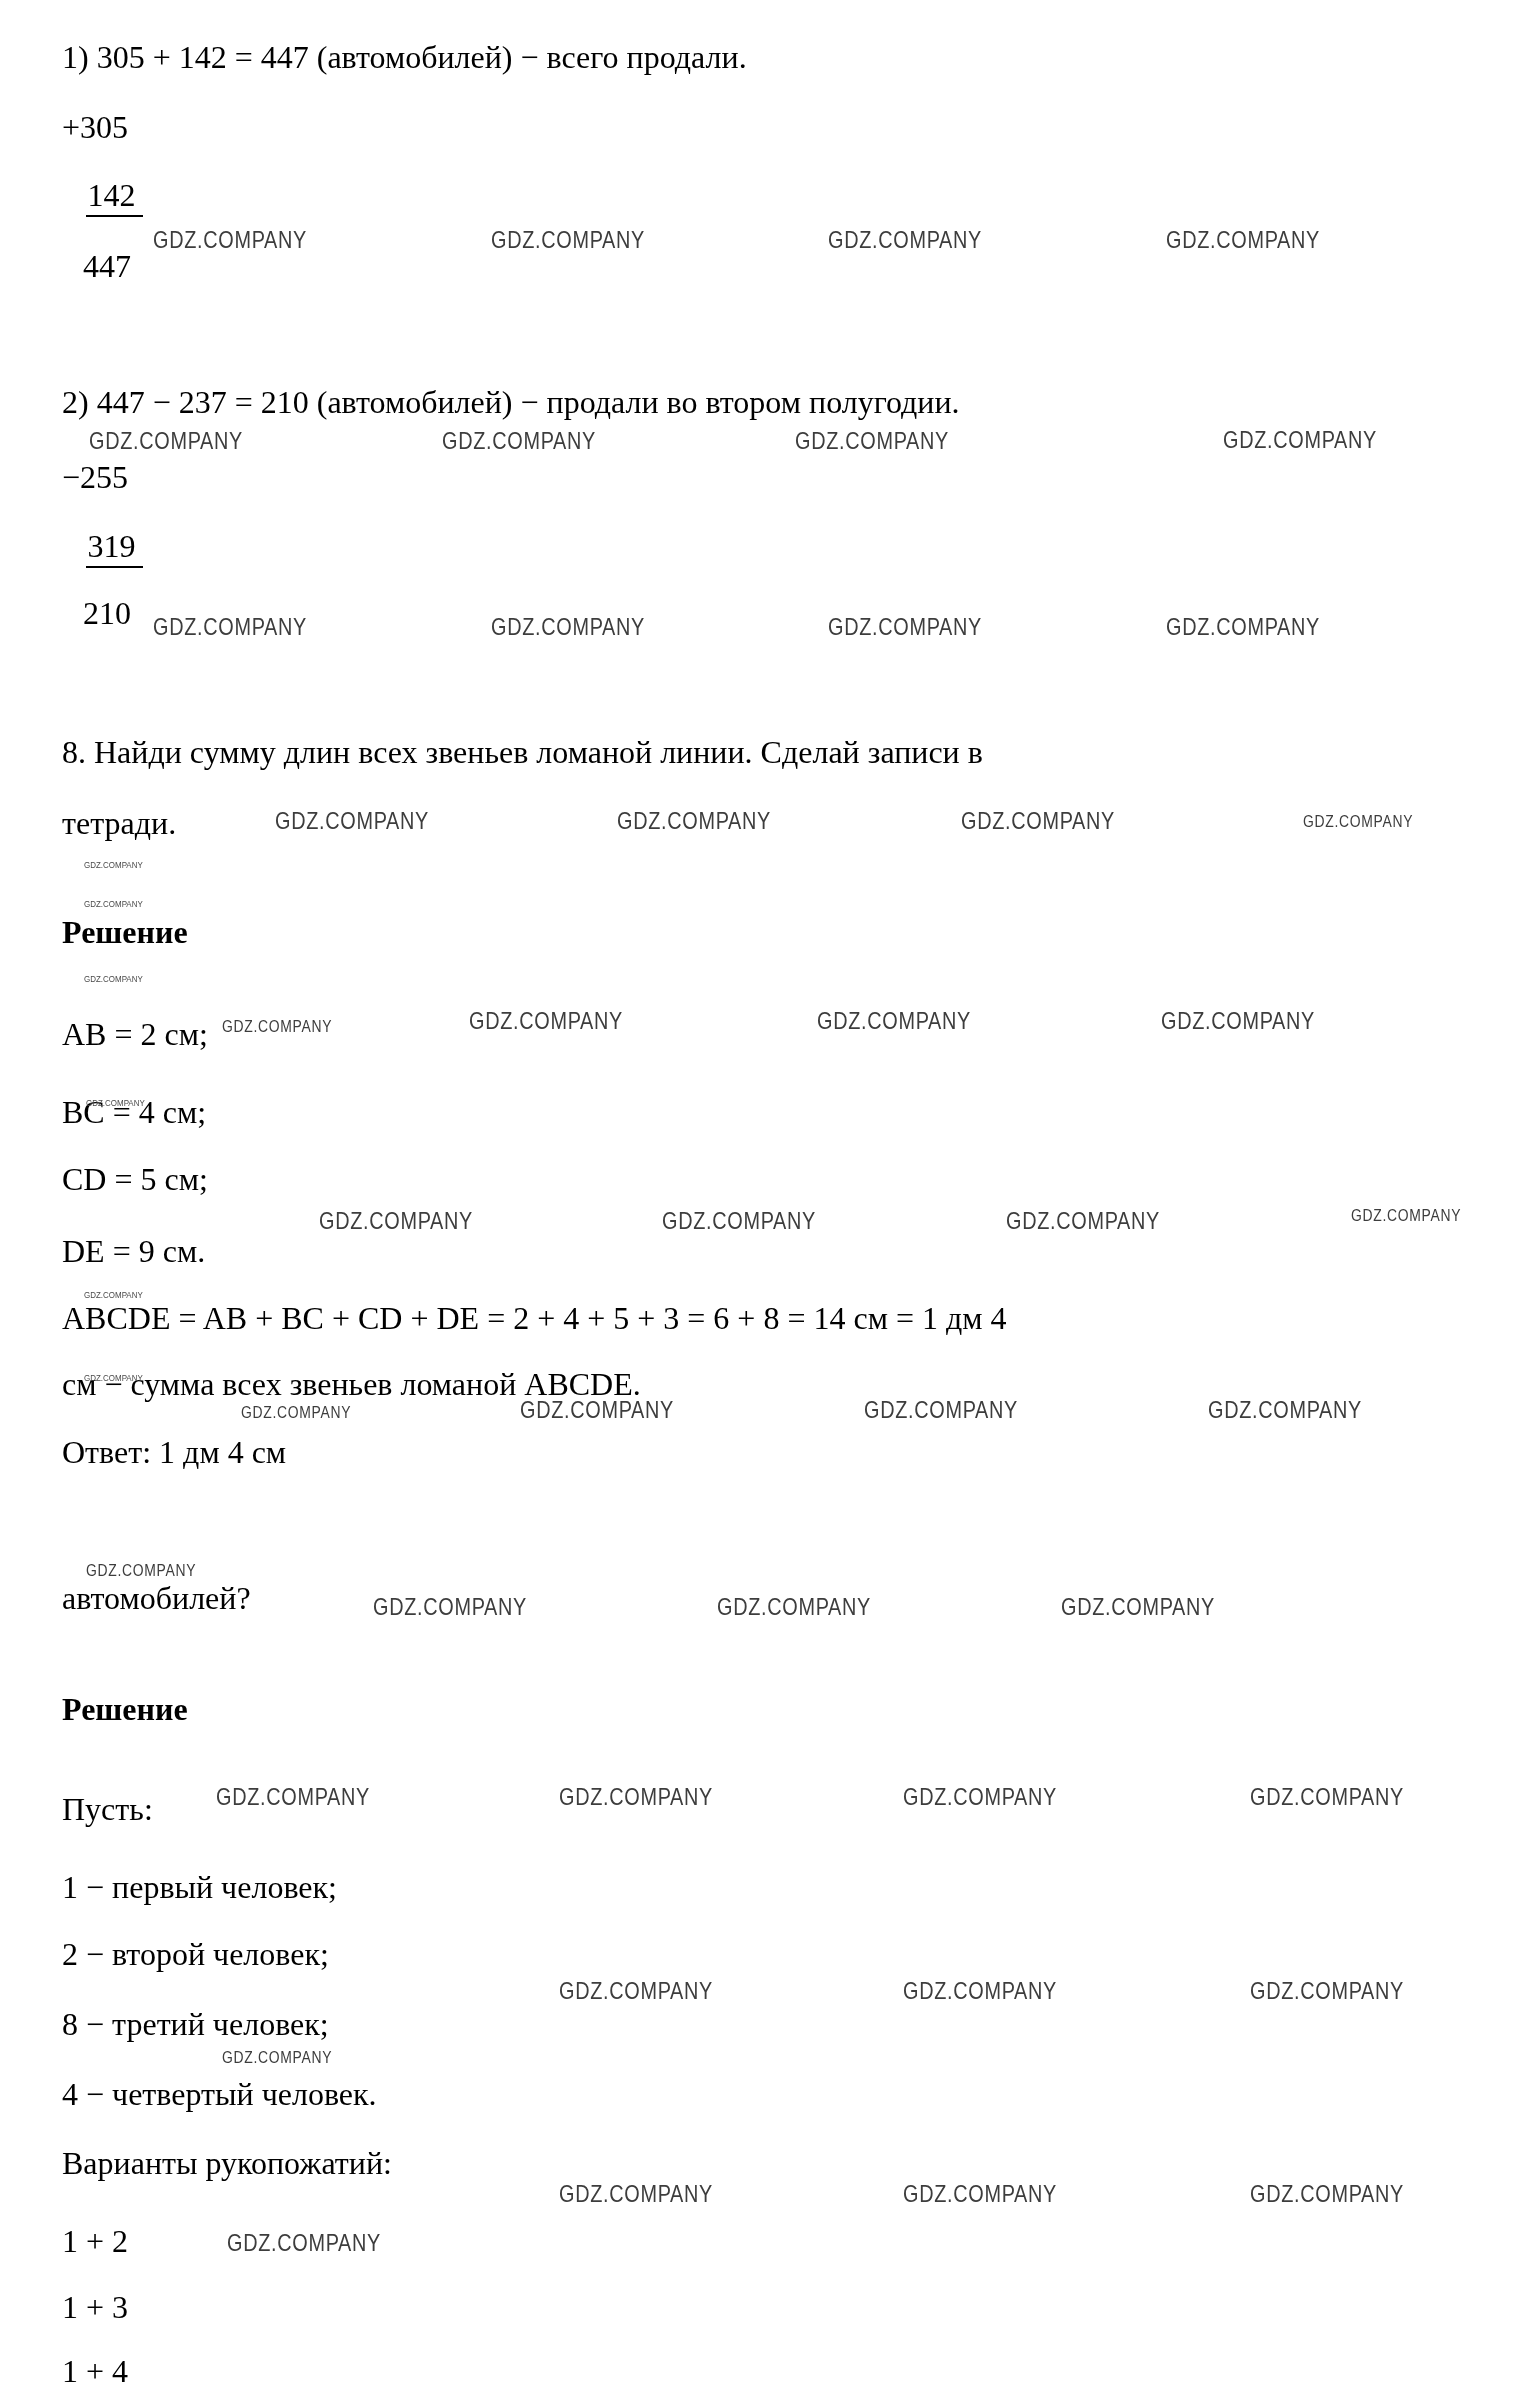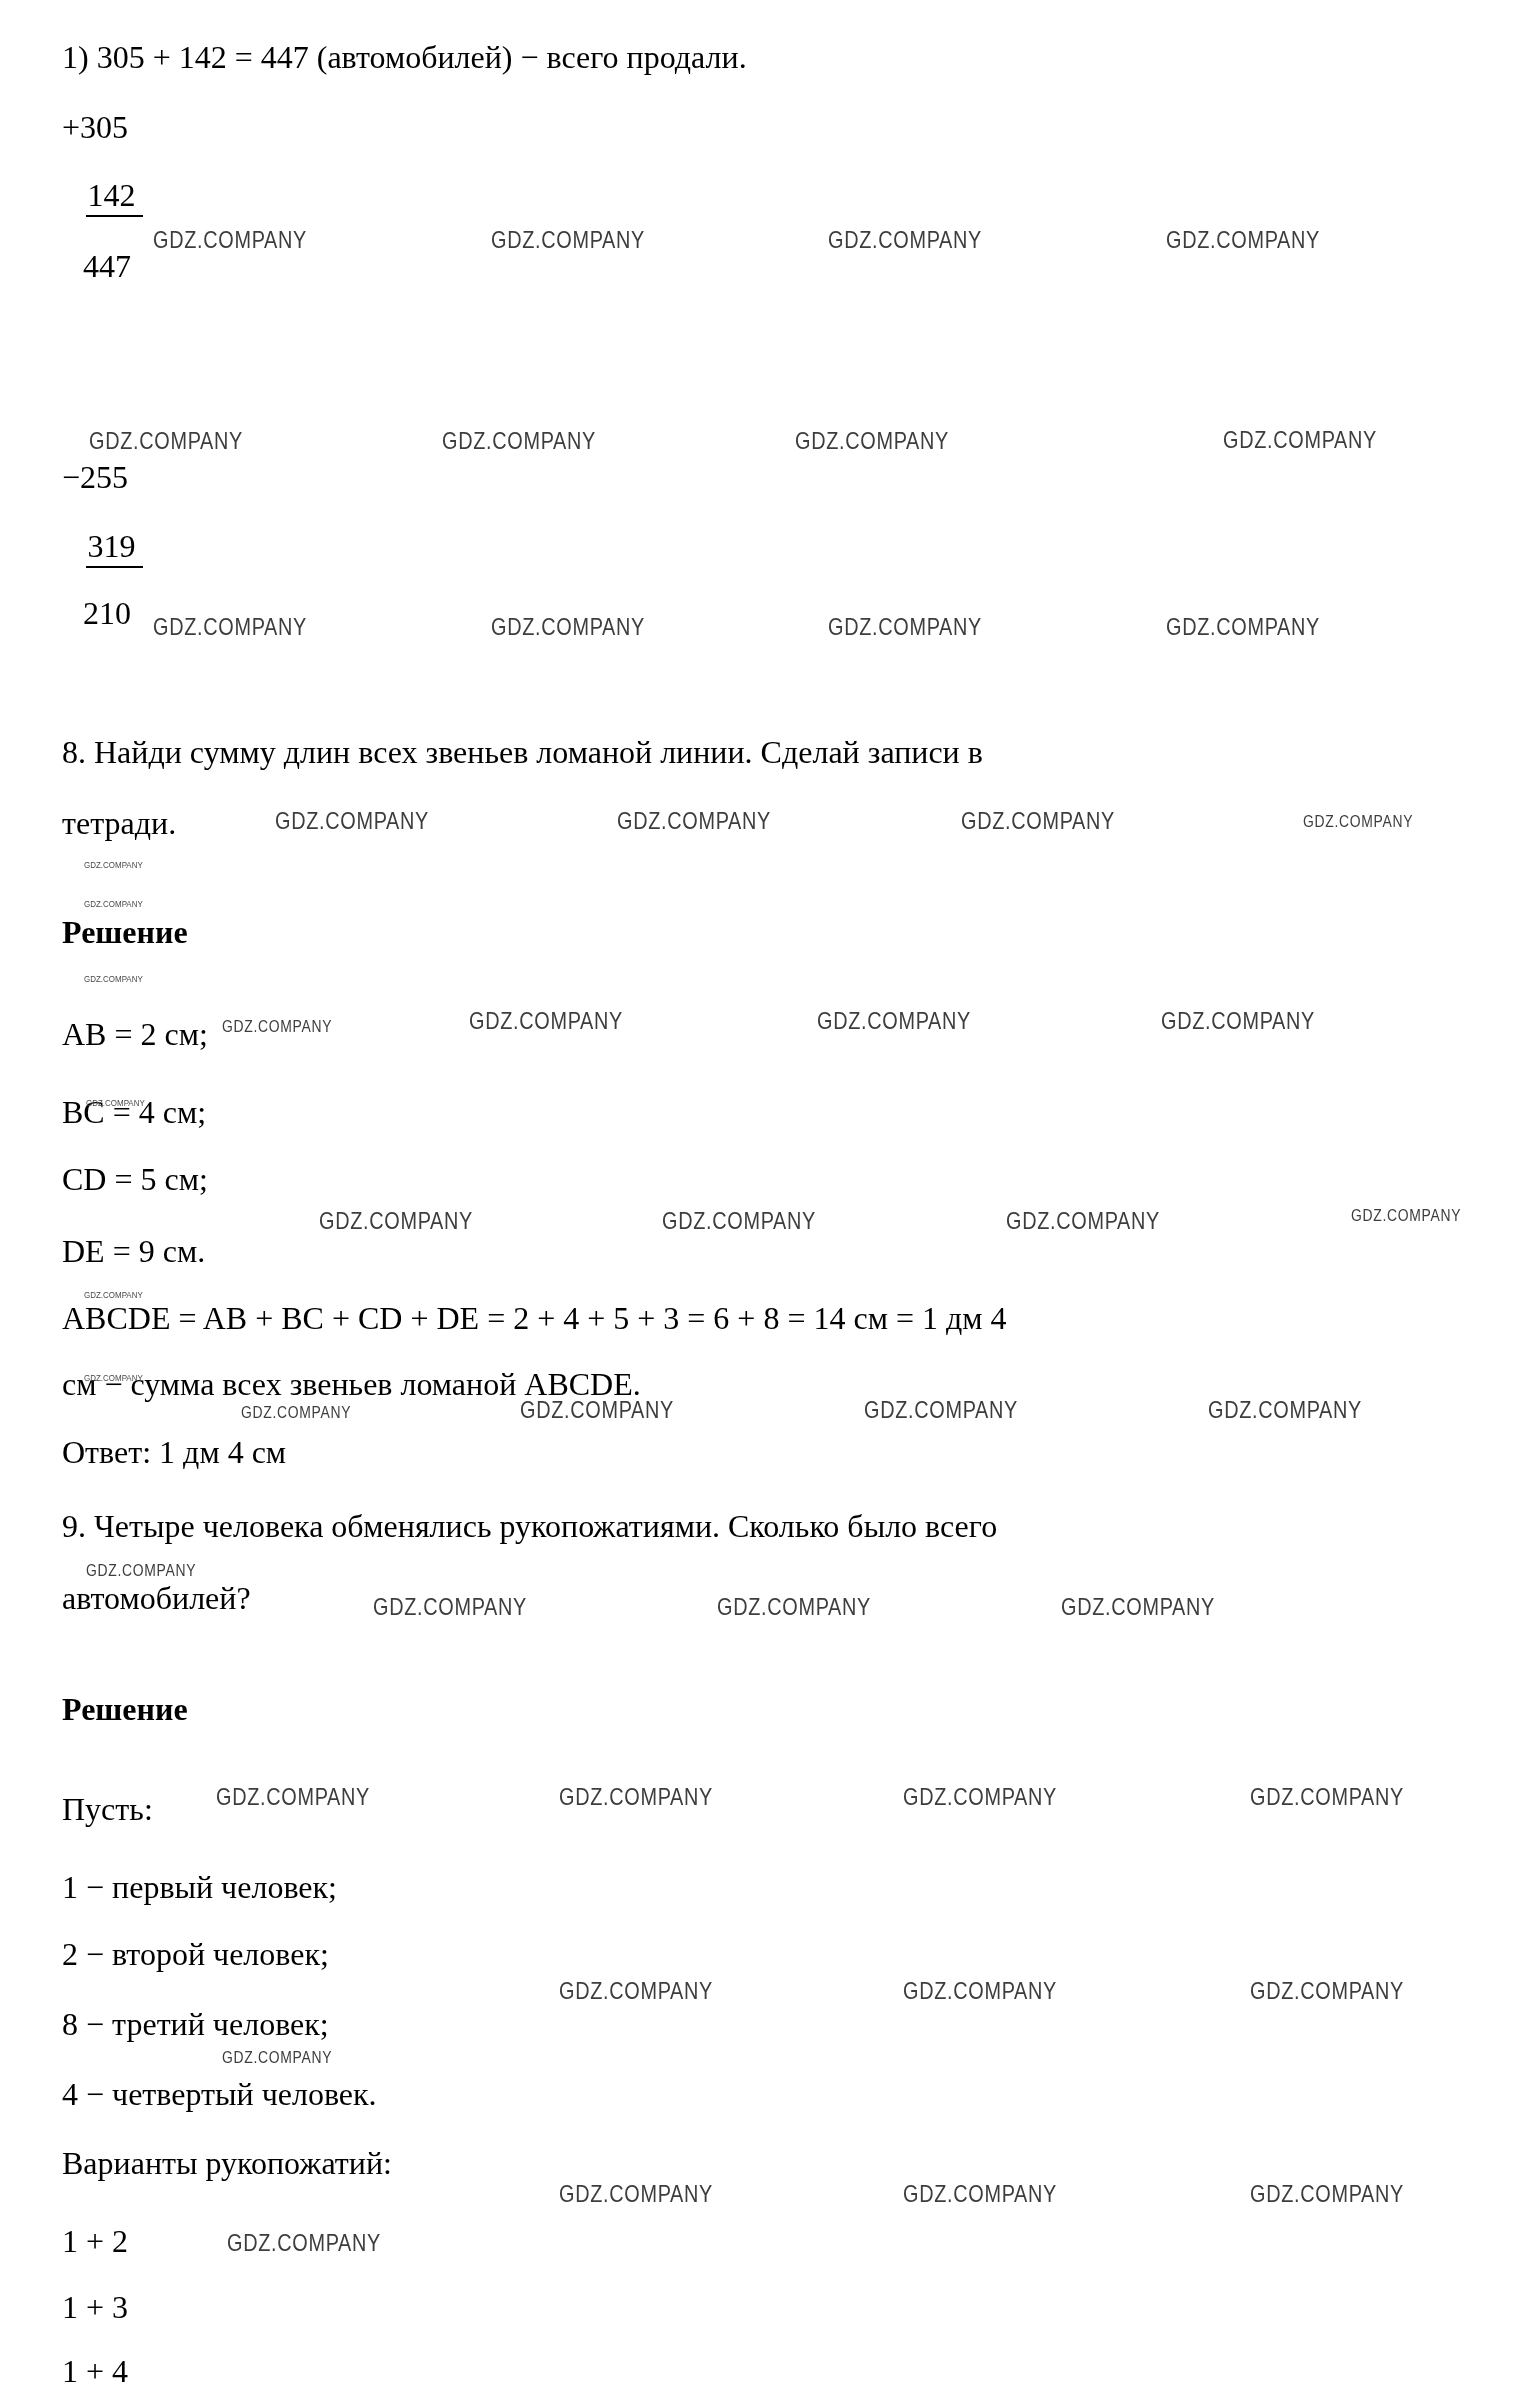--- a/index.html
+++ b/index.html
@@ -41,36 +41,36 @@
 </head>
 <body>
 
 <div class="page">
 
   <div class="t" style="left:62px;top:39px">1) 305 + 142 = 447 (автомобилей) − всего продали.</div>
   <div class="t" style="left:62px;top:109px">+305</div>
   <div class="t" style="left:86px;top:177px"><span class="u">142</span></div>
   <div class="t" style="left:83px;top:248px">447</div>
 
+  <div class="t" style="left:62px;top:384px">2) 447 − 237 = 210 (автомобилей) − продали во втором полугодии.</div>
   <div class="t" style="left:62px;top:459px">−255</div>
   <div class="t" style="left:86px;top:528px"><span class="u">319</span></div>
   <div class="t" style="left:83px;top:595px">210</div>
 
   <div class="t" style="left:62px;top:734px">8. Найди сумму длин всех звеньев ломаной линии. Сделай записи в</div>
   <div class="t" style="left:62px;top:805px">тетради.</div>
   <div class="t b" style="left:62px;top:914px">Решение</div>
   <div class="t" style="left:62px;top:1016px">AB = 2 см;</div>
   <div class="t" style="left:62px;top:1094px">BC = 4 см;</div>
   <div class="t" style="left:62px;top:1161px">CD = 5 см;</div>
   <div class="t" style="left:62px;top:1233px">DE = 9 см.</div>
   <div class="t" style="left:62px;top:1300px">ABCDE = AB + BC + CD + DE = 2 + 4 + 5 + 3 = 6 + 8 = 14 см = 1 дм 4</div>
   <div class="t" style="left:62px;top:1366px">см − сумма всех звеньев ломаной ABCDE.</div>
   <div class="t" style="left:62px;top:1434px">Ответ: 1 дм 4 см</div>
 
-  <div class="t" style="left:62px;top:1508px">9. Четыре человека обменялись рукопожатиями. Сколько было всего</div>
   <div class="t" style="left:62px;top:1580px">автомобилей?</div>
   <div class="t b" style="left:62px;top:1691px">Решение</div>
   <div class="t" style="left:62px;top:1791px">Пусть:</div>
   <div class="t" style="left:62px;top:1869px">1 − первый человек;</div>
   <div class="t" style="left:62px;top:1936px">2 − второй человек;</div>
   <div class="t" style="left:62px;top:2006px">8 − третий человек;</div>
   <div class="t" style="left:62px;top:2076px">4 − четвертый человек.</div>
   <div class="t" style="left:62px;top:2145px">Варианты рукопожатий:</div>
   <div class="t" style="left:62px;top:2223px">1 + 2</div>
   <div class="t" style="left:62px;top:2289px">1 + 3</div>

